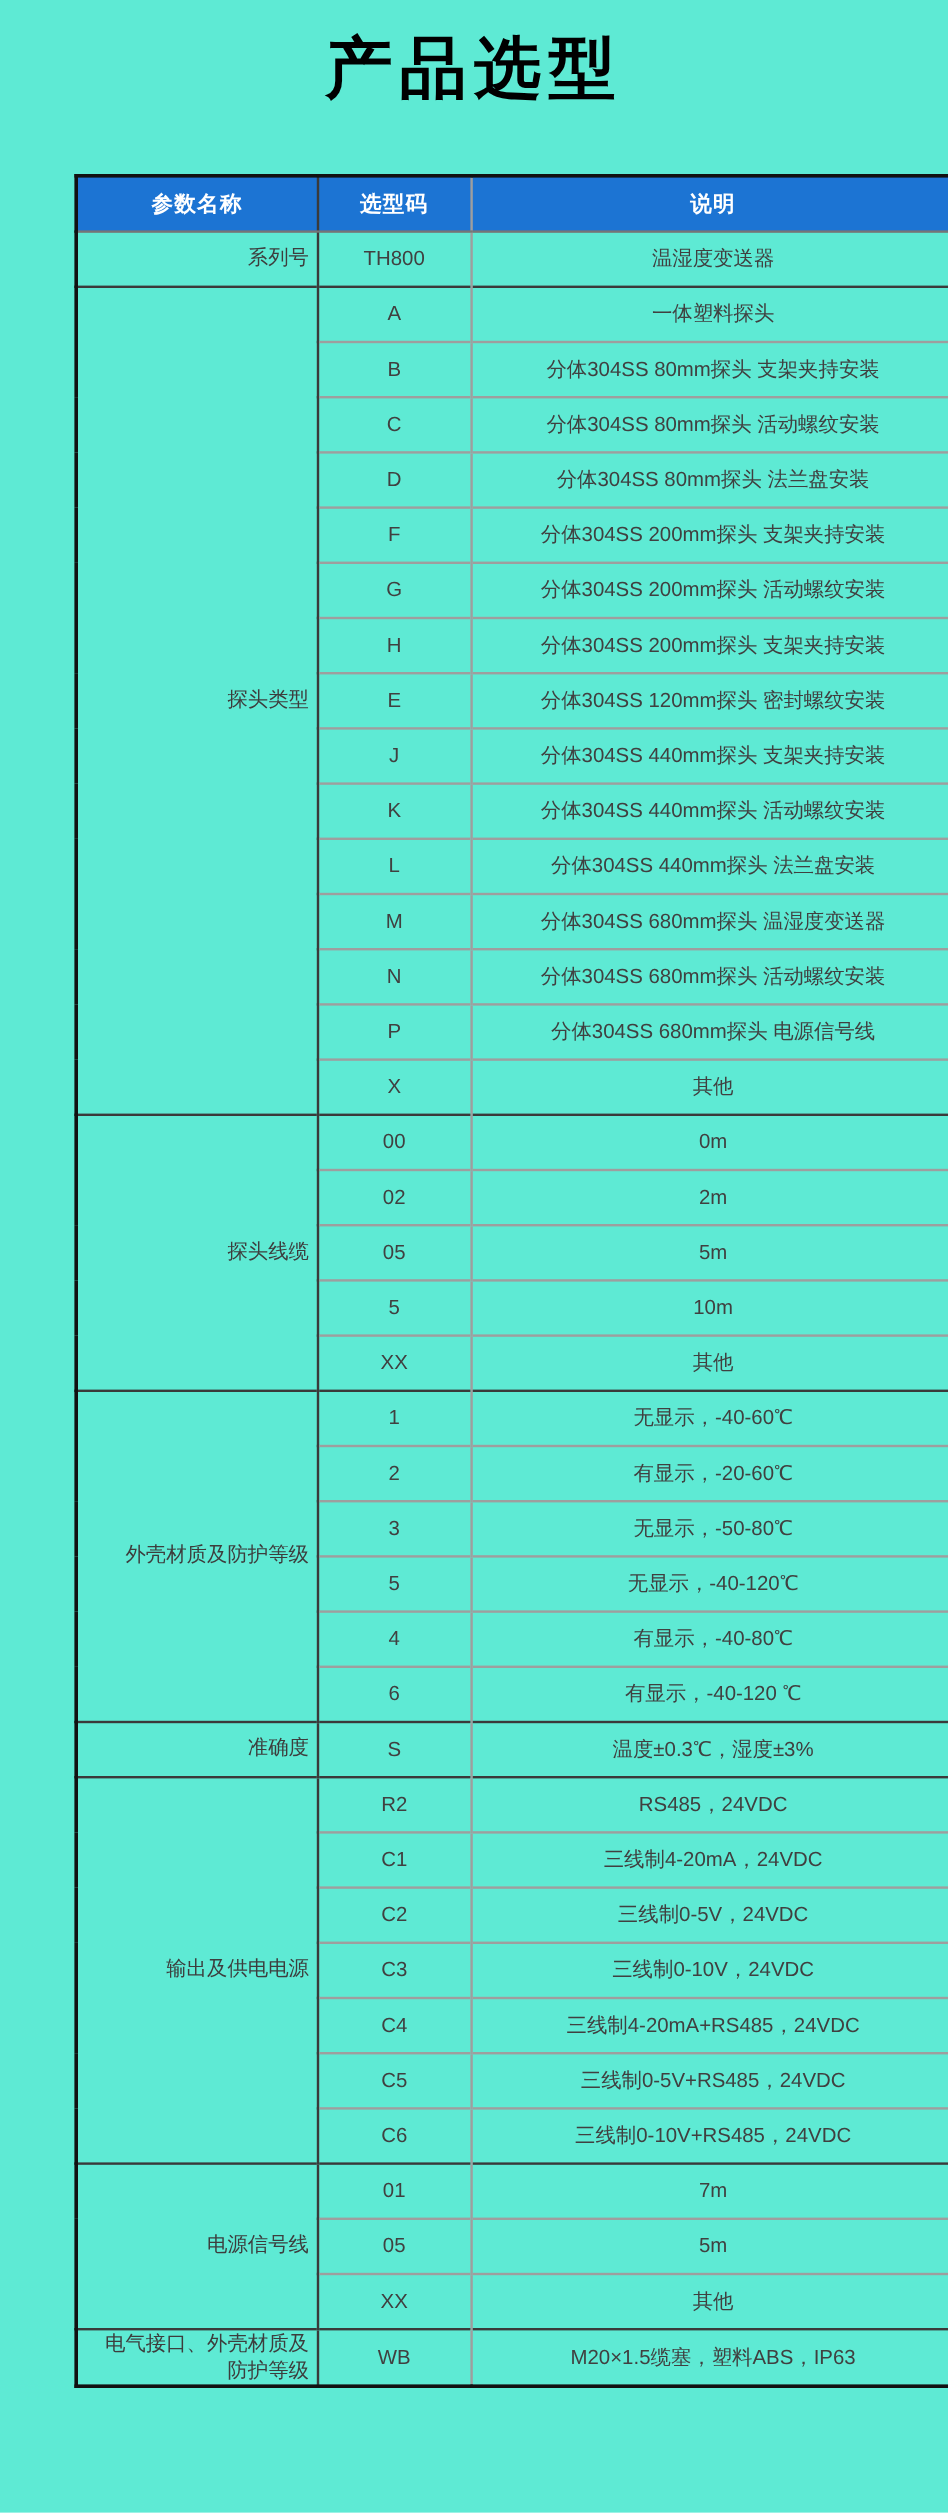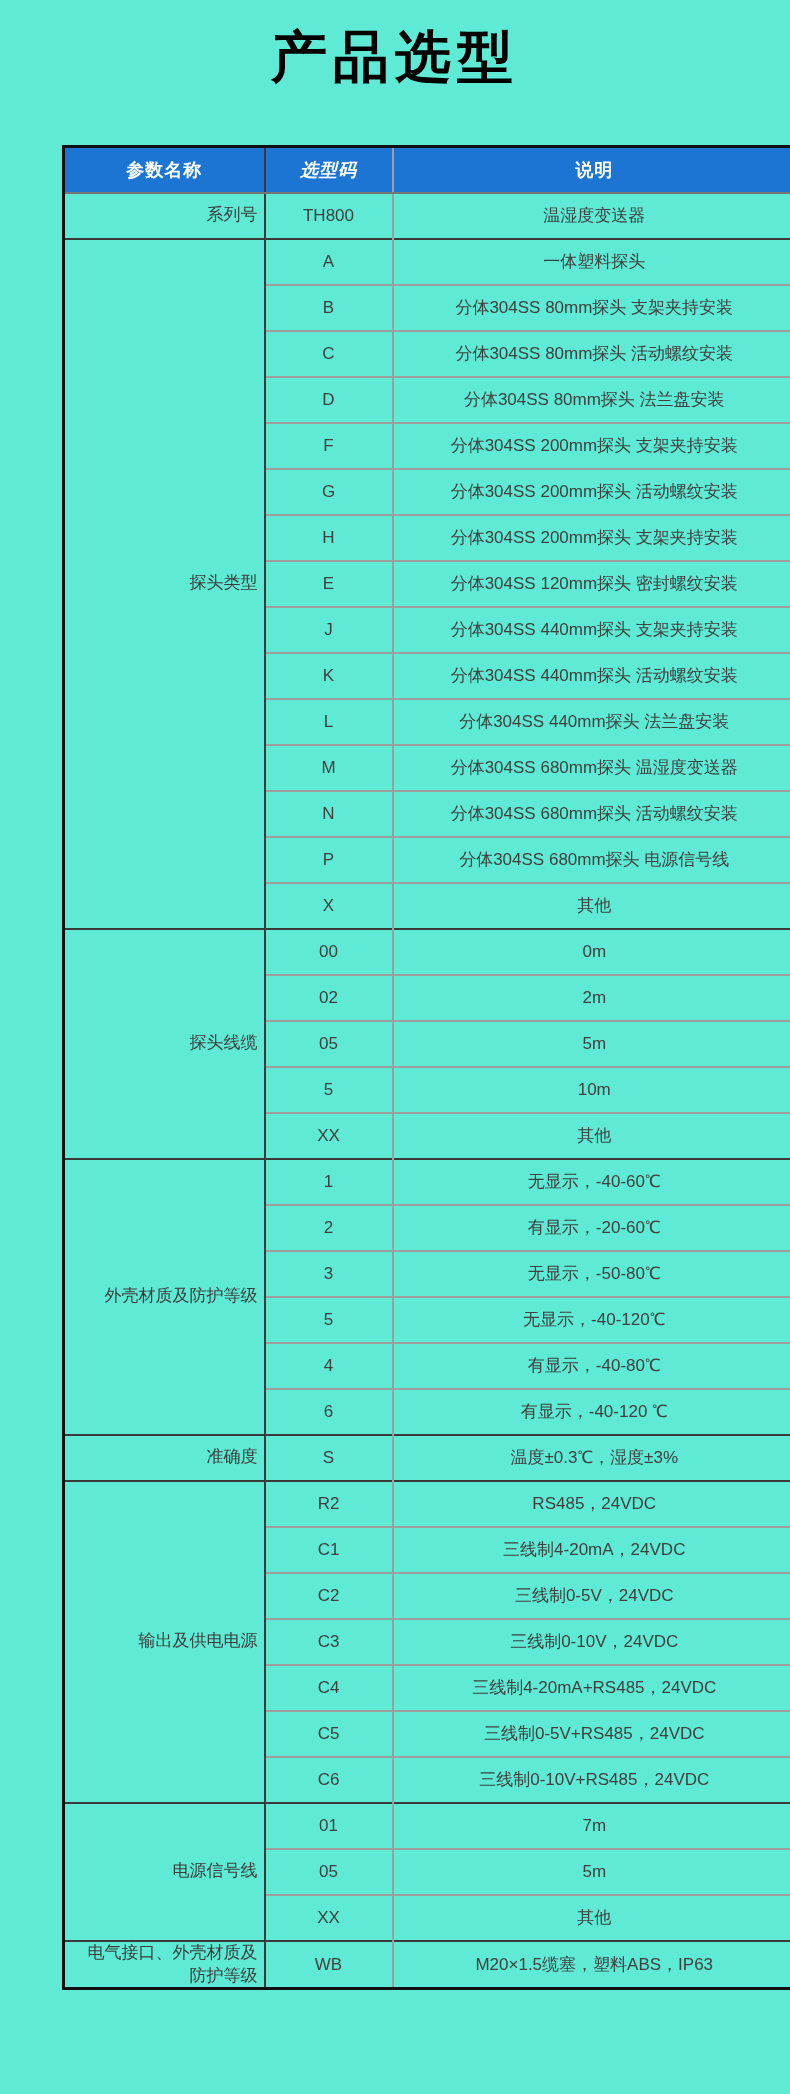--- a/index.html
+++ b/index.html
@@ -40,21 +40,21 @@
     background: var(--header-bg);
     color: var(--header-text);
     font-size: 18px;
     font-weight: 600;
     letter-spacing: 1px;
     text-align: center;
     vertical-align: middle;
     border-bottom: 2px solid #767676;
   }
   table.sel thead th.h1 { border-right: 2px solid var(--border-dark); }
-  table.sel thead th.h2 { border-right: 2px solid var(--border-light); font-style: italic; }
+  table.sel thead th.h2 { border-right: 2px solid var(--border-light); }
   table.sel td {
     height: 44px;
     text-align: center;
     vertical-align: middle;
     font-size: 17px;
     color: var(--cell-text);
     padding: 0 6px;
     overflow: hidden;
   }
   table.sel td.label {

